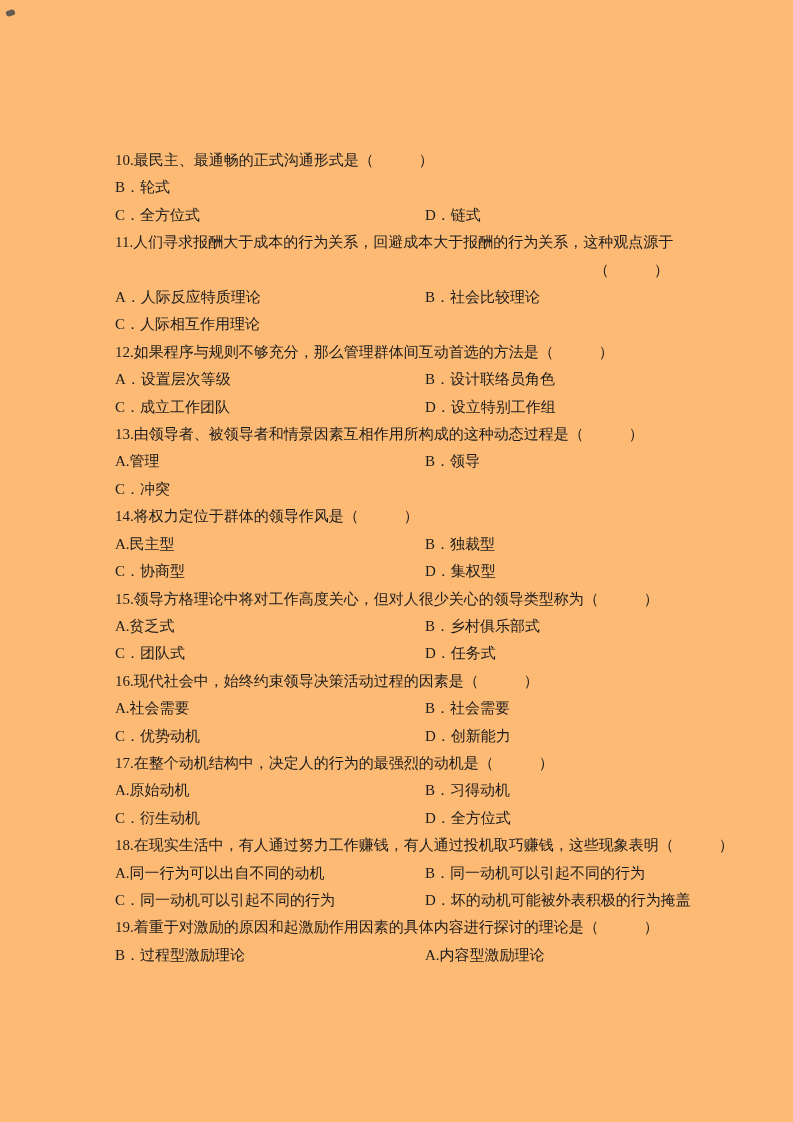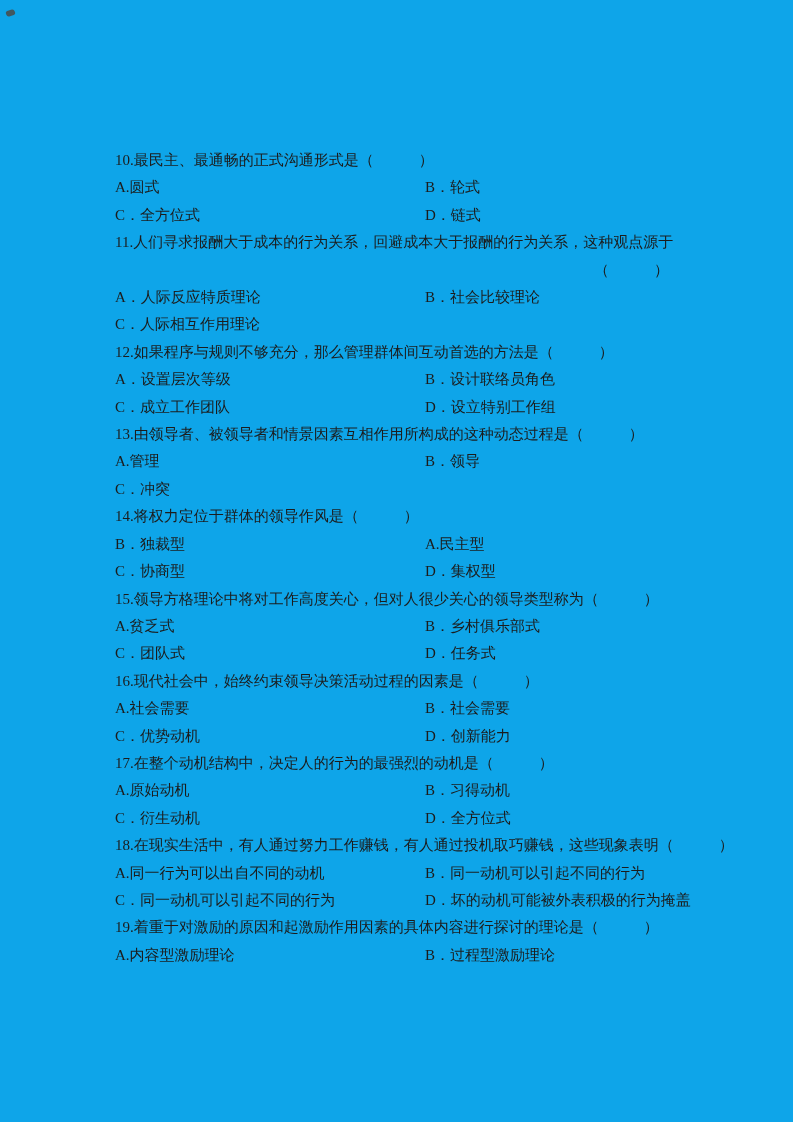--- a/index.html
+++ b/index.html
@@ -4,21 +4,21 @@
 <style>
   html, body {
     margin: 0;
     padding: 0;
     background: #ffffff;
   }
   .page {
     position: relative;
     width: 793px;
     height: 1122px;
-    background: #0ea5e9;
+    background: #fdba74;
     overflow: hidden;
     font-family: "Liberation Serif", "DejaVu Serif", serif;
     color: #1c1c1c;
     font-size: 15px;
   }
   .scan-speck {
     position: absolute;
     left: 6px;
     top: 10px;
     width: 9px;
@@ -56,21 +56,20 @@
 <body>
 
 <div class="page">
   <div class="scan-speck"></div>
 
   <div class="content">
 
     <section>
       <div class="stem">10.最民主、最通畅的正式沟通形式是（　　　）</div>
       <div class="opts">
-        <span class="opt">A.圆式</span>
         <span class="opt">B．轮式</span>
       </div>
       <div class="opts">
         <span class="opt">C．全方位式</span>
         <span class="opt">D．链式</span>
       </div>
     </section>
 
     <section>
       <div class="stem">11.人们寻求报酬大于成本的行为关系，回避成本大于报酬的行为关系，这种观点源于</div>
@@ -103,22 +102,22 @@
         <span class="opt">B．领导</span>
       </div>
       <div class="opts">
         <span class="opt">C．冲突</span>
       </div>
     </section>
 
     <section>
       <div class="stem">14.将权力定位于群体的领导作风是（　　　）</div>
       <div class="opts">
+        <span class="opt">A.民主型</span>
         <span class="opt">B．独裁型</span>
-        <span class="opt">A.民主型</span>
       </div>
       <div class="opts">
         <span class="opt">C．协商型</span>
         <span class="opt">D．集权型</span>
       </div>
     </section>
 
     <section>
       <div class="stem">15.领导方格理论中将对工作高度关心，但对人很少关心的领导类型称为（　　　）</div>
       <div class="opts">
@@ -163,19 +162,19 @@
       </div>
       <div class="opts">
         <span class="opt">C．同一动机可以引起不同的行为</span>
         <span class="opt">D．坏的动机可能被外表积极的行为掩盖</span>
       </div>
     </section>
 
     <section>
       <div class="stem">19.着重于对激励的原因和起激励作用因素的具体内容进行探讨的理论是（　　　）</div>
       <div class="opts">
+        <span class="opt">B．过程型激励理论</span>
         <span class="opt">A.内容型激励理论</span>
-        <span class="opt">B．过程型激励理论</span>
       </div>
     </section>
 
   </div>
 </div>
 
 </body></html>

